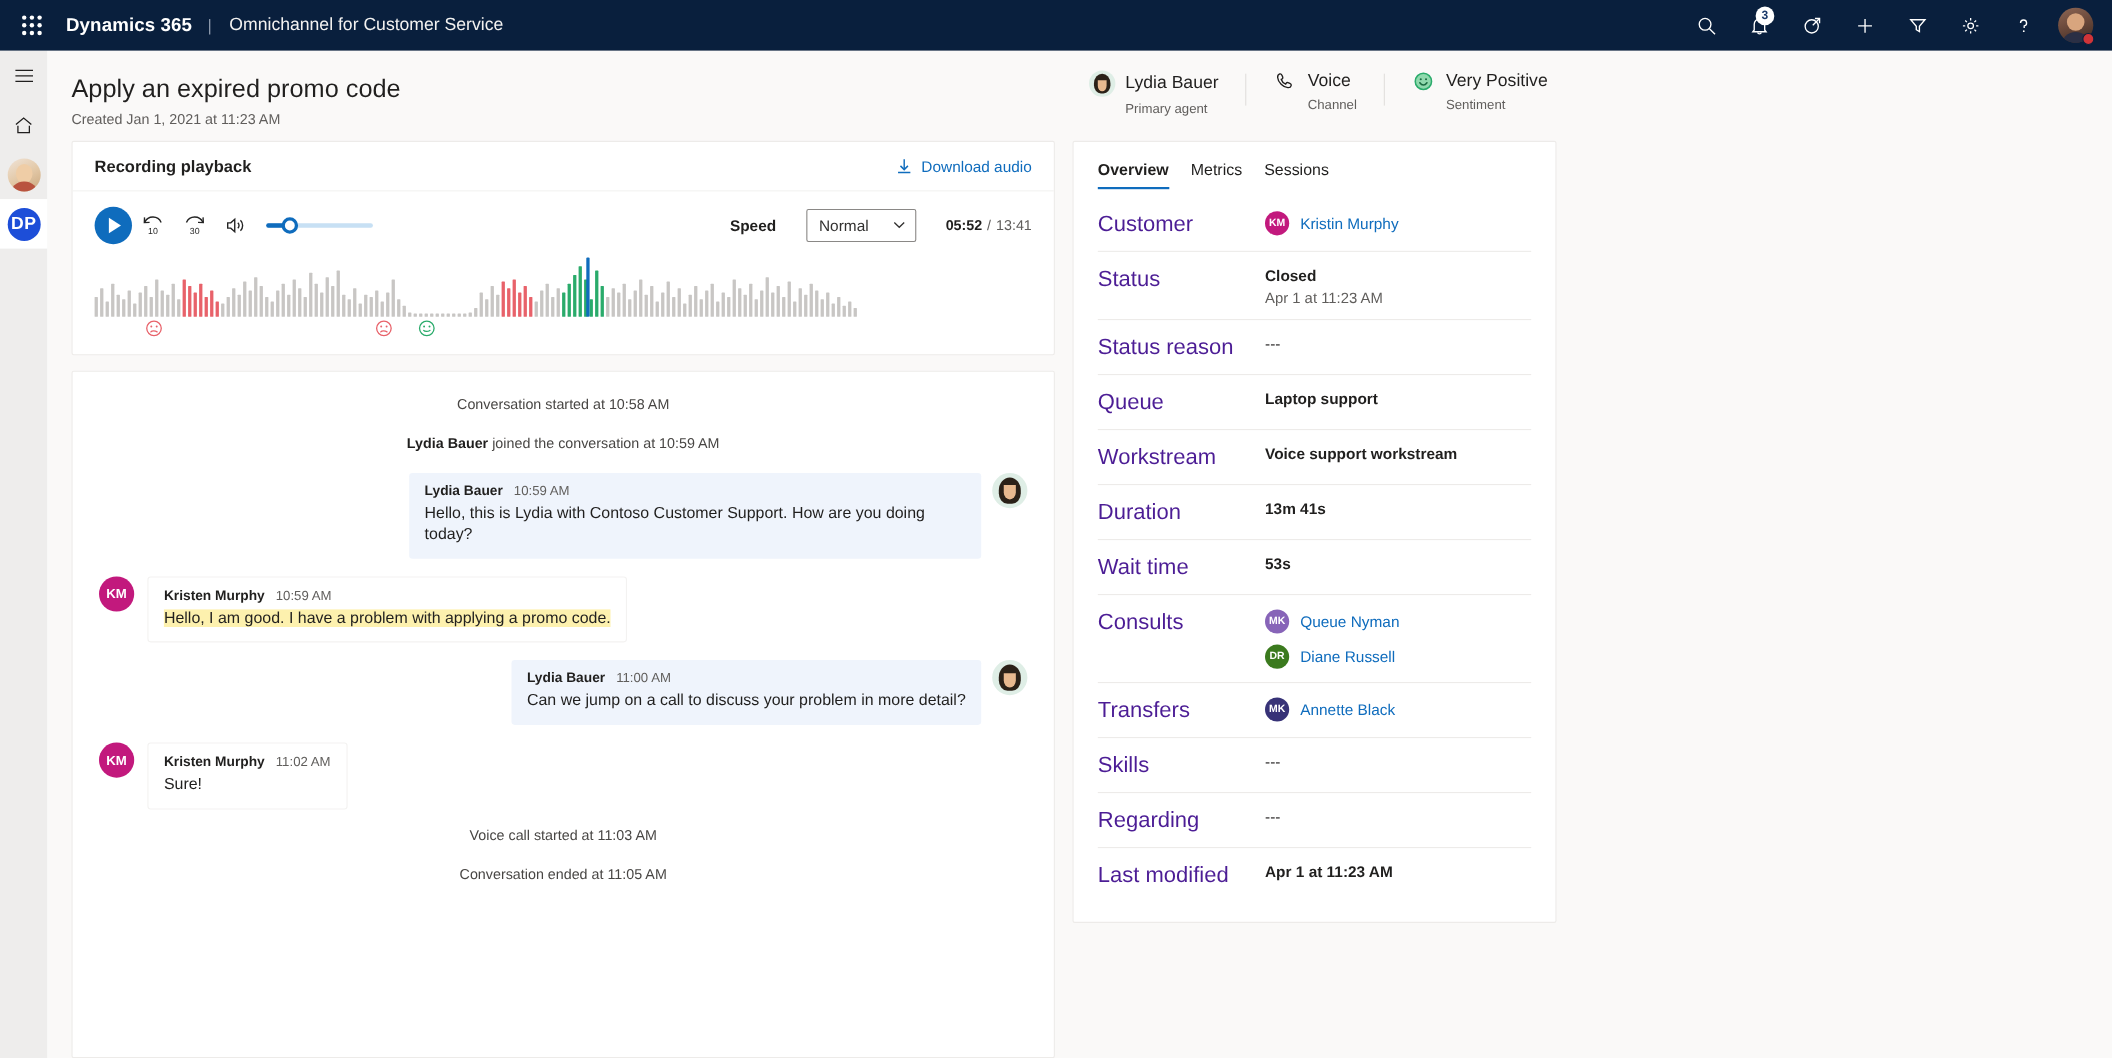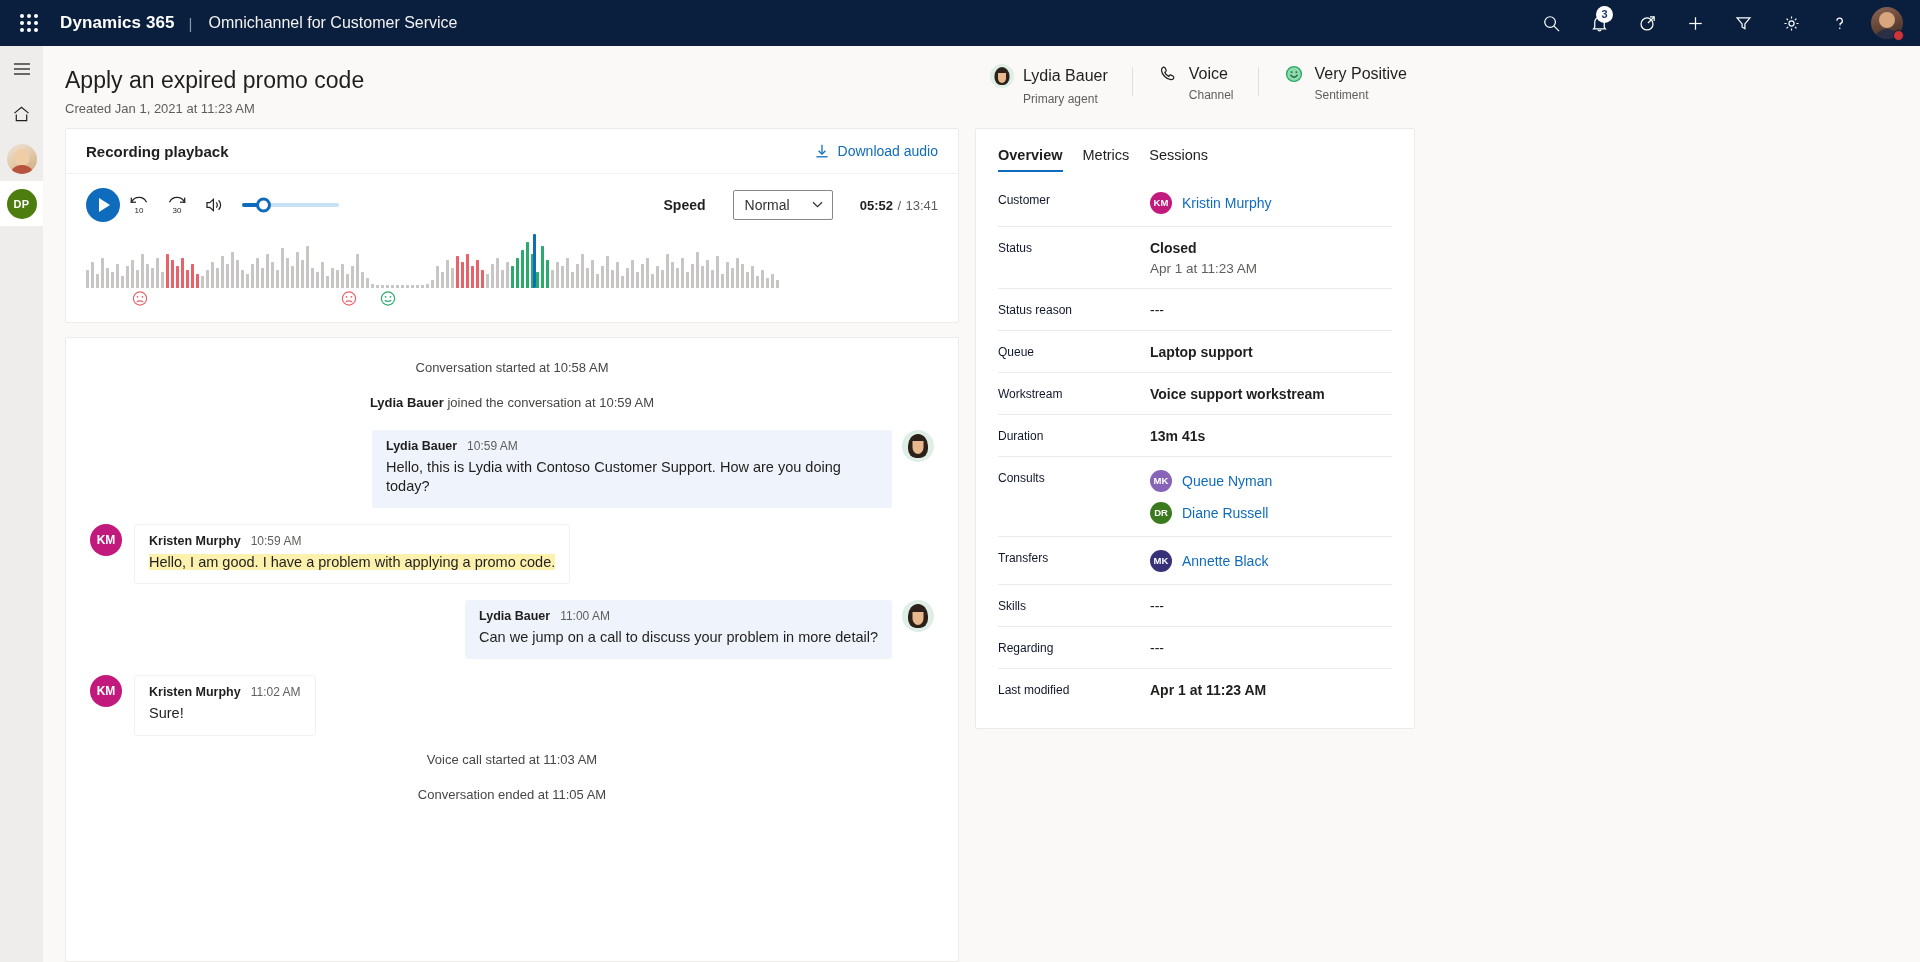--- a/index.html
+++ b/index.html
@@ -63,22 +63,22 @@
   .rail-av.photo { background: linear-gradient(150deg,#f0e4d8 0%,#e3c9a8 50%,#caa77d 100%); }
   .rail-av.photo::before {
     content: ""; position: absolute; left: 50%; top: 18%; width: 15px; height: 17px;
     transform: translateX(-50%); border-radius: 50% 50% 45% 45%; background: #efcda6;
   }
   .rail-av.photo::after {
     content: ""; position: absolute; left: 50%; bottom: -5px; width: 25px; height: 14px;
     transform: translateX(-50%); border-radius: 12px 12px 0 0; background: #b9533f;
   }
   .rail-av.initials {
-    background: #4d7c0f; color: #fff; display: flex; align-items: center; justify-content: center;
-    font-size: 11px; font-weight: 600; letter-spacing: .3px;
+    background: #1d4ed8; color: #fff; display: flex; align-items: center; justify-content: center;
+    font-size: 16px; font-weight: 600; letter-spacing: .3px;
   }
 
   .content { flex: 1; display: flex; flex-direction: column; background: #faf9f8; min-width: 0; }
 
   
   .page-head { display: flex; align-items: flex-start; padding: 18px 24px 12px 22px; }
   .ph-left { padding-top: 2px; }
   .ph-title { font-size: 23px; font-weight: 400; color: #201f1e; line-height: 1.25; }
   .ph-sub { font-size: 13px; color: #605e5c; margin-top: 6px; }
   .ph-right { margin-left: auto; display: flex; align-items: flex-start; padding-right: 465px; }
@@ -209,21 +209,21 @@
     font-size: 14.5px; color: #201f1e; padding: 8px 10px 9px 10px; cursor: pointer; position: relative; text-align: right;
   }
   .rp-tab:first-child { padding-left: 0; }
   .rp-tab.active { font-weight: 700; }
   .rp-tab.active::after {
     content: ""; position: absolute; left: 0; right: 10px; bottom: 0; height: 2px; background: #0f6cbd;
   }
   .detail-list { padding: 6px 22px 18px 22px; }
   .drow { display: flex; align-items: flex-start; padding: 13px 0 12px 0; border-bottom: 1px solid #edebe9; }
   .drow:last-child { border-bottom: none; }
-  .dlabel { width: 152px; flex: 0 0 152px; font-size: 12px; color: #0f172a; padding-top: 1px; }
+  .dlabel { width: 152px; flex: 0 0 152px; font-size: 20px; color: #4c1d95; padding-top: 1px; }
   .dvalue { flex: 1; font-size: 14px; color: #201f1e; }
   .dvalue .strong { font-weight: 700; }
   .dvalue .muted { color: #605e5c; font-size: 13.5px; margin-top: 5px; }
   .dvalue .dash { color: #201f1e; }
   .person { display: flex; align-items: center; gap: 10px; margin-bottom: 10px; }
   .person:last-child { margin-bottom: 0; }
   .person-av {
     width: 22px; height: 22px; border-radius: 50%; flex: 0 0 22px; color: #fff;
     display: flex; align-items: center; justify-content: center; font-size: 9.5px; font-weight: 700;
   }
@@ -695,20 +695,26 @@
                   <div class="strong">Voice support workstream</div>
                 </div>
               </div>
               <div class="drow">
                 <div class="dlabel">Duration</div>
                 <div class="dvalue">
                   <div class="strong">13m 41s</div>
                 </div>
               </div>
               <div class="drow">
+                <div class="dlabel">Wait time</div>
+                <div class="dvalue">
+                  <div class="strong">53s</div>
+                </div>
+              </div>
+              <div class="drow">
                 <div class="dlabel">Consults</div>
                 <div class="dvalue">
                   <div class="person">
                     <div class="person-av" style="background: rgb(135, 100, 184);">MK</div>
                     <span class="person-name">Queue Nyman</span>
                   </div>
                   <div class="person">
                     <div class="person-av" style="background: rgb(59, 122, 30);">DR</div>
                     <span class="person-name">Diane Russell</span>
                   </div>

